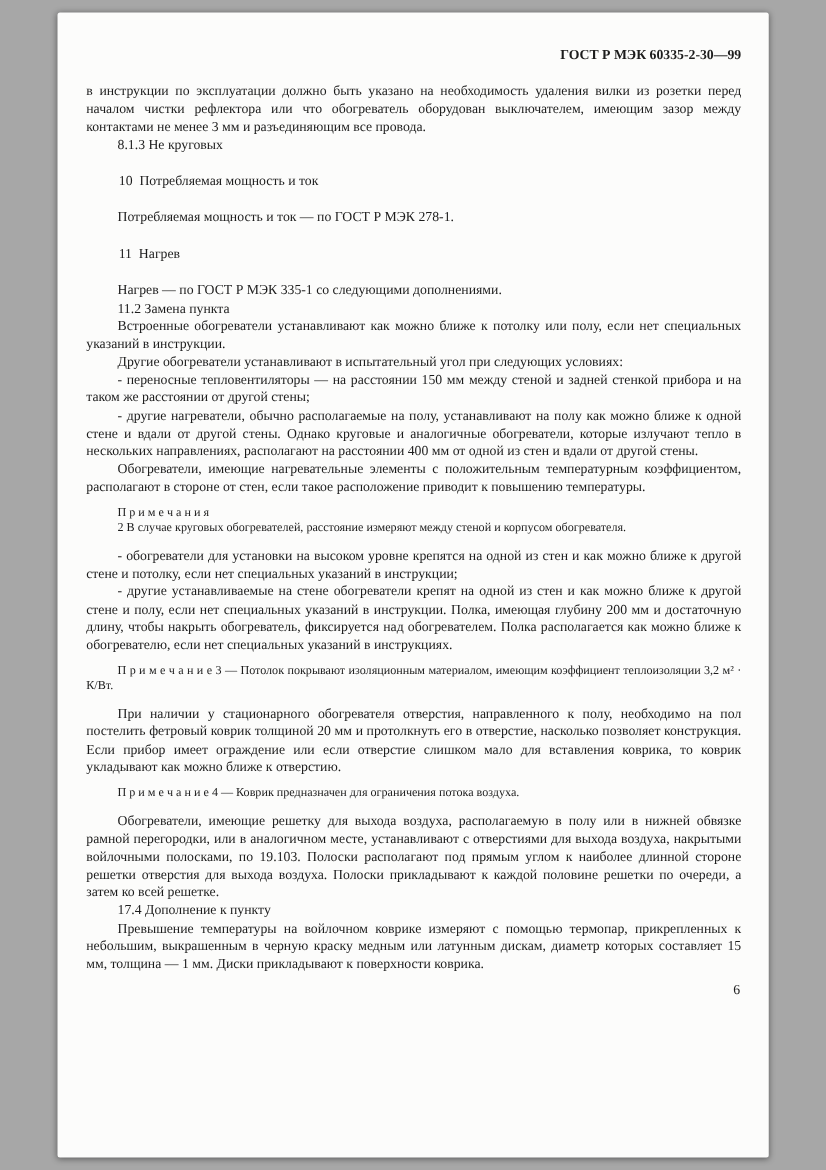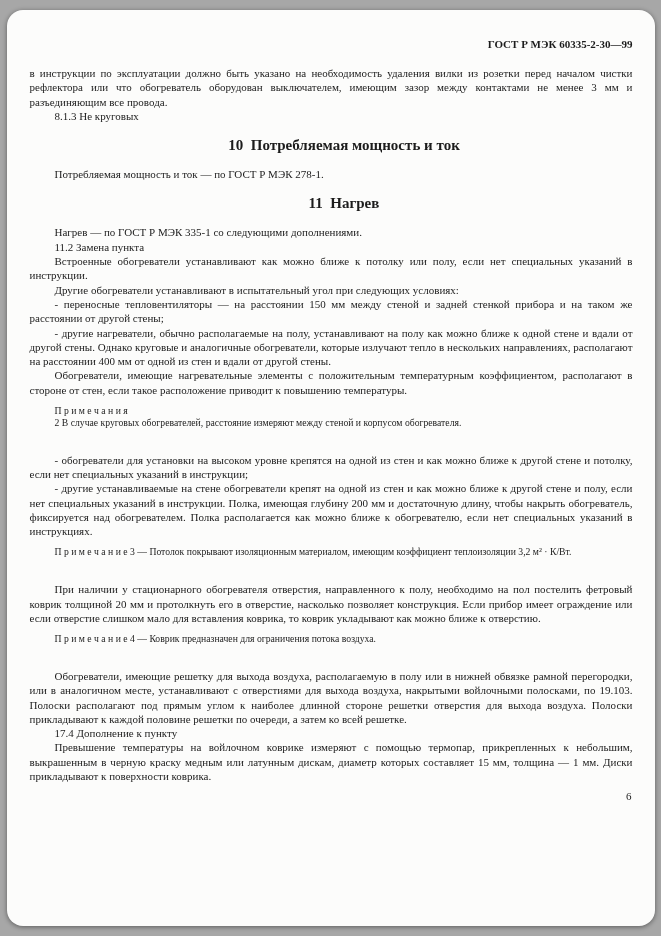--- a/index.html
+++ b/index.html
@@ -4,61 +4,61 @@
 <style>
   * { margin: 0; padding: 0; box-sizing: border-box; }
   html, body { width: 661px; height: 936px; }
   body {
     background: #a7a7a7;
     font-family: "Liberation Serif", serif;
     overflow: hidden;
   }
   .page {
     position: relative;
-    width: 648px;
+    width: 569px;
     height: 916px;
     margin: 10px auto 0 auto;
     background: #fcfcfb;
-    border-radius: 16px;
+    border-radius: 2px;
     box-shadow: 0 1px 5px rgba(0,0,0,0.45);
     padding: 28px 22px 0 23px;
     color: #1c1c1c;
   }
   .doc-header {
     text-align: right;
     font-weight: bold;
     font-size: 11px;
     line-height: 13px;
     margin-bottom: 15px;
   }
   .doc-body {
     font-size: 11px;
     line-height: 14.3px;
     text-align: justify;
   }
   .block.body { text-indent: 25px; }
   .block.no-indent { text-indent: 0; }
   .block.heading {
-    font-size: 15px;
+    font-size: 11px;
     line-height: 15px;
-    font-weight: bold;
+    font-weight: normal;
     text-indent: 26px;
-    text-align: center;
+    text-align: left;
     margin: 15px 0 14px 0;
     white-space: pre-wrap;
   }
   .block.note, .block.note-header {
     font-size: 9.7px;
     line-height: 11.8px;
     text-indent: 25px;
   }
   .block.note-header { text-align: left; }
   .doc-body .body + .note-header,
   .doc-body .body + .note { margin-top: 8px; }
-  .doc-body .note + .body { margin-top: 24px; }
+  .doc-body .note + .body { margin-top: 9px; }
   .page-number {
     text-align: right;
     font-size: 11px;
     margin-top: 7px;
     padding-right: 1px;
   }
 </style>
 </head>
 <body>
 

